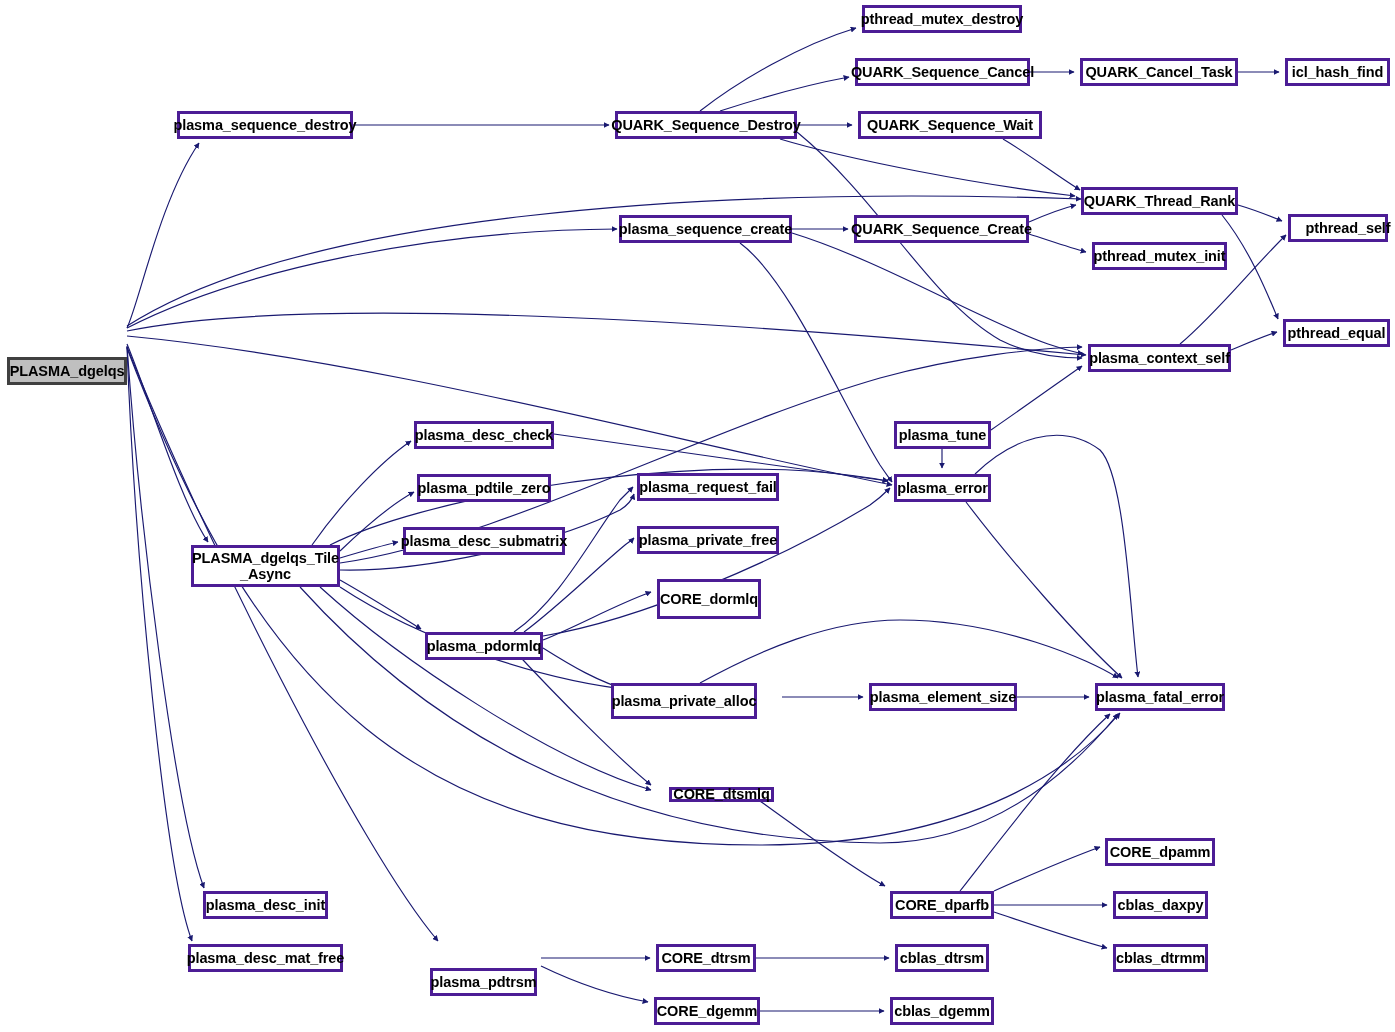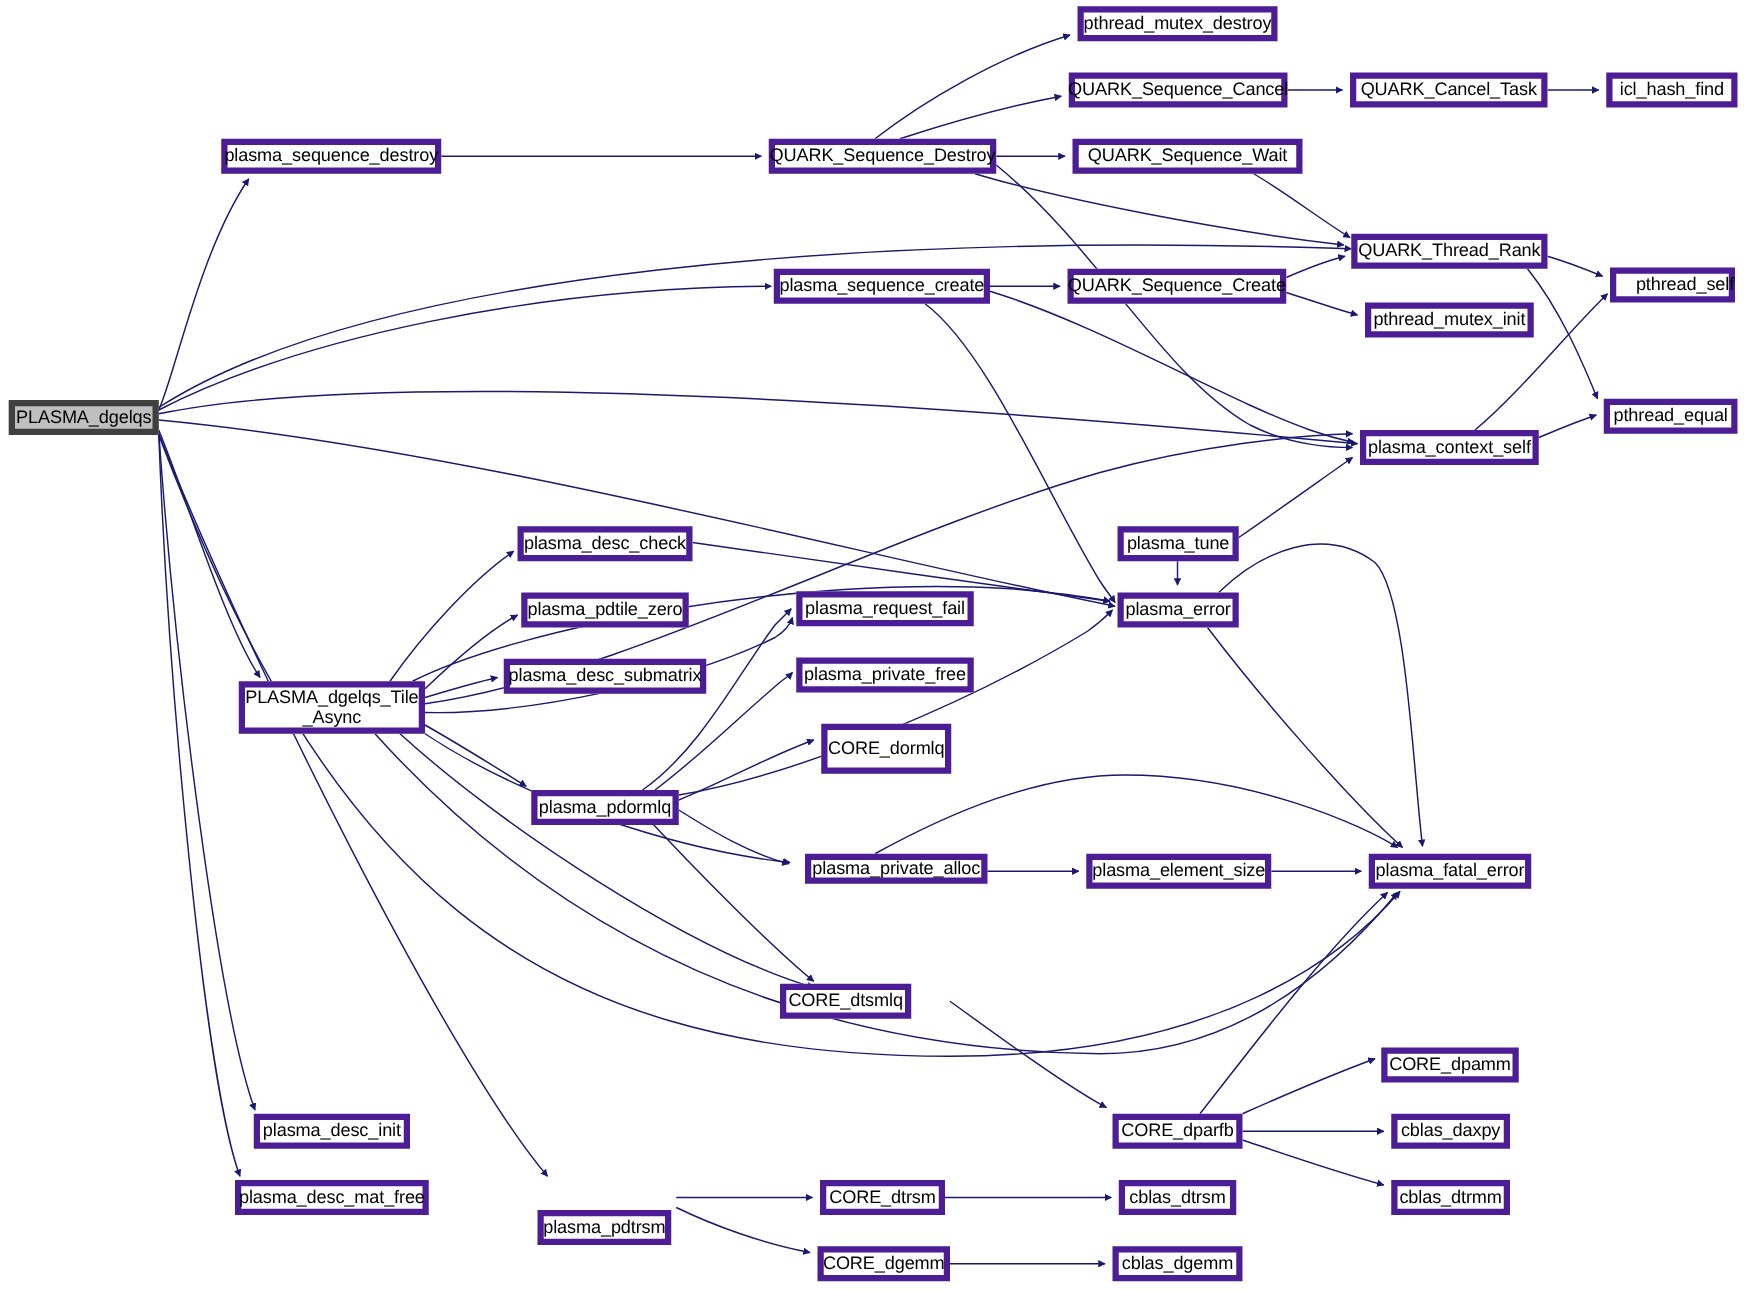--- a/index.html
+++ b/index.html
@@ -25,32 +25,34 @@
     pointer-events: none;
   }
   .graph-node {
     position: absolute;
     box-sizing: border-box;
     display: flex;
     align-items: center;
     justify-content: center;
     text-align: center;
     background: #ffffff;
-    border: 5px solid #4c1d95;
+    border: 3px solid #4c1d95;
     color: #000000;
     font-size: 14.5px;
     line-height: 1.12;
     letter-spacing: -0.1px;
     white-space: pre;
     cursor: default;
     z-index: 5;
+    font-weight: bold;
   }
   .graph-node.root {
     background: #bfbfbf;
     border-color: #404040;
+    margin-top: 37px;
   }
 </style>
 </head>
 <body>
 
 <div id="graph-root">
 
   <svg id="edge-layer" viewBox="0 0 1395 1032" width="1395" height="1032" xmlns="http://www.w3.org/2000/svg">
     <defs>
       <marker id="arrowhead" viewBox="0 0 10 10" refX="9" refY="5" markerWidth="5.2" markerHeight="5.2" orient="auto-start-reverse">
@@ -142,24 +144,24 @@
       <div class="graph-node" style="left: 894px; top: 421px; width: 97px; height: 28px;">plasma_tune</div>
       <div class="graph-node" style="left: 894px; top: 474px; width: 97px; height: 28px;">plasma_error</div>
       <div class="graph-node" style="left: 417px; top: 474px; width: 134px; height: 28px;">plasma_pdtile_zero</div>
       <div class="graph-node" style="left: 637px; top: 473px; width: 142px; height: 28px;">plasma_request_fail</div>
       <div class="graph-node" style="left: 403px; top: 527px; width: 162px; height: 28px;">plasma_desc_submatrix</div>
       <div class="graph-node" style="left: 637px; top: 526px; width: 142px; height: 28px;">plasma_private_free</div>
       <div class="graph-node" style="left: 191px; top: 545px; width: 149px; height: 42px;">PLASMA_dgelqs_Tile
 _Async</div>
       <div class="graph-node" style="left: 657px; top: 579px; width: 104px; height: 40px;">CORE_dormlq</div>
       <div class="graph-node" style="left: 425px; top: 632px; width: 118px; height: 28px;">plasma_pdormlq</div>
-      <div class="graph-node" style="left: 644px; top: 683px; width: 146px; height: 24px;">plasma_private_alloc</div>
+      <div class="graph-node" style="left: 611px; top: 683px; width: 146px; height: 36px;">plasma_private_alloc</div>
       <div class="graph-node" style="left: 869px; top: 683px; width: 148px; height: 28px;">plasma_element_size</div>
       <div class="graph-node" style="left: 1095px; top: 683px; width: 130px; height: 28px;">plasma_fatal_error</div>
-      <div class="graph-node" style="left: 624px; top: 787px; width: 105px; height: 28px;">CORE_dtsmlq</div>
+      <div class="graph-node" style="left: 669px; top: 787px; width: 105px; height: 15px;">CORE_dtsmlq</div>
       <div class="graph-node" style="left: 1105px; top: 838px; width: 110px; height: 28px;">CORE_dpamm</div>
       <div class="graph-node" style="left: 890px; top: 891px; width: 104px; height: 28px;">CORE_dparfb</div>
       <div class="graph-node" style="left: 1113px; top: 891px; width: 95px; height: 28px;">cblas_daxpy</div>
       <div class="graph-node" style="left: 203px; top: 891px; width: 125px; height: 28px;">plasma_desc_init</div>
       <div class="graph-node" style="left: 1113px; top: 944px; width: 95px; height: 28px;">cblas_dtrmm</div>
       <div class="graph-node" style="left: 430px; top: 944px; width: 107px; height: 28px; margin-top: 24px;">plasma_pdtrsm</div>
       <div class="graph-node" style="left: 656px; top: 944px; width: 100px; height: 28px;">CORE_dtrsm</div>
       <div class="graph-node" style="left: 895px; top: 944px; width: 94px; height: 28px;">cblas_dtrsm</div>
       <div class="graph-node" style="left: 188px; top: 944px; width: 155px; height: 28px;">plasma_desc_mat_free</div>
       <div class="graph-node" style="left: 654px; top: 997px; width: 106px; height: 28px;">CORE_dgemm</div>

